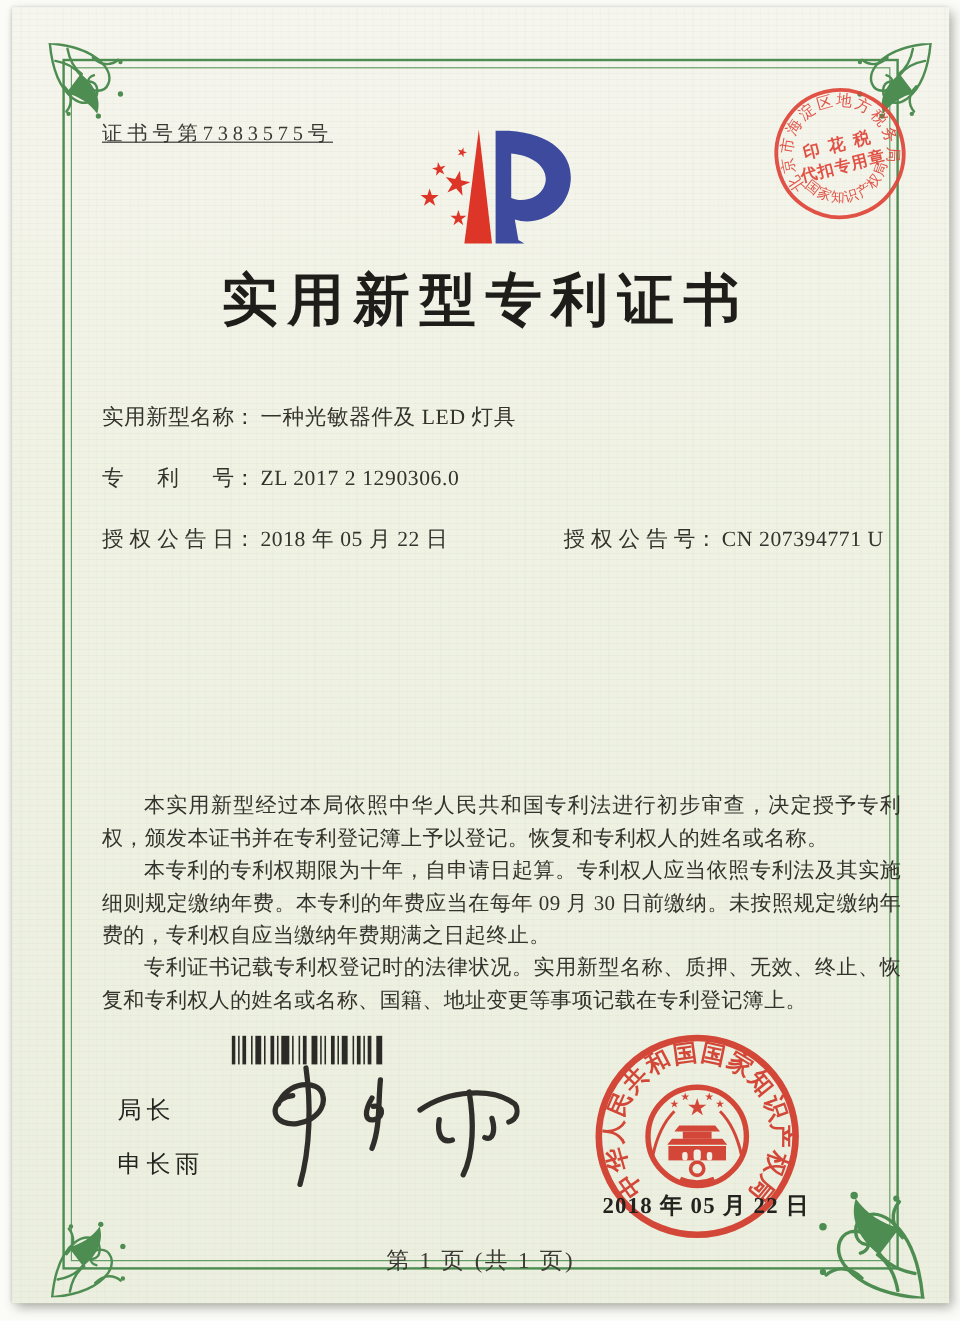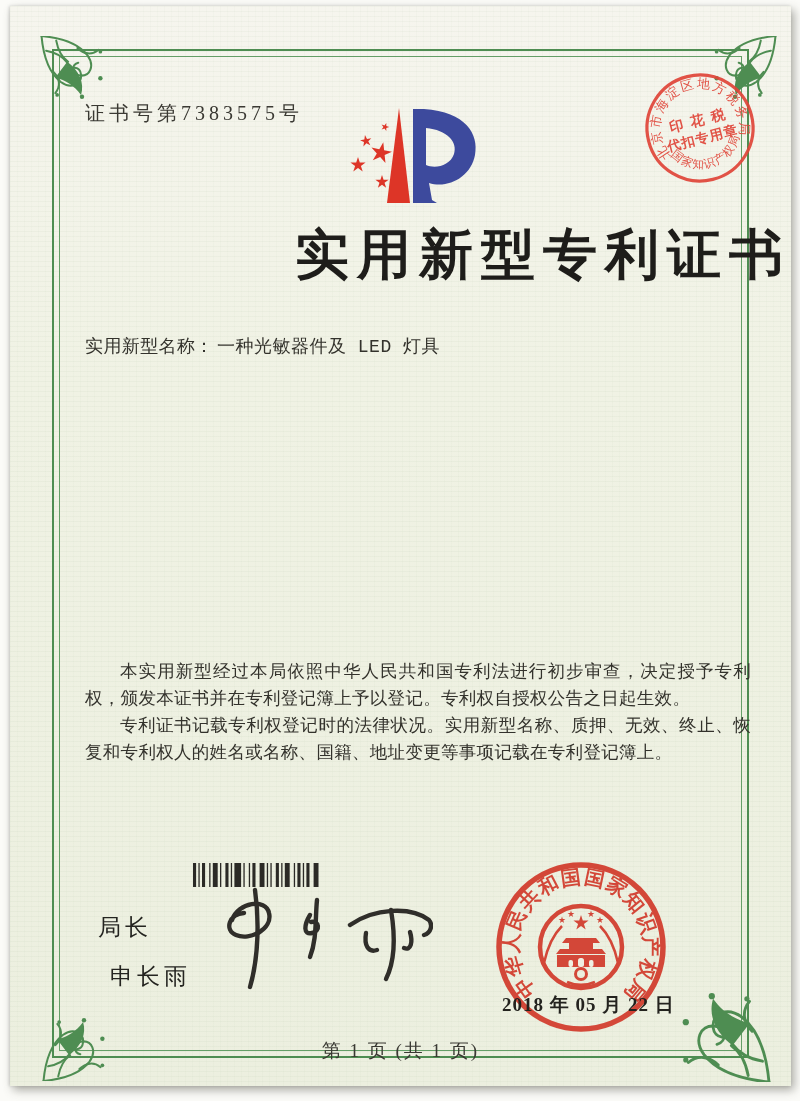--- a/index.html
+++ b/index.html
@@ -24,38 +24,38 @@
   .paper{
     position:absolute;left:10px;top:6px;right:9px;bottom:15px;
     background:
       repeating-linear-gradient(180deg, rgba(145,175,135,.07) 0 1px, rgba(0,0,0,0) 1px 5px),
       repeating-linear-gradient(90deg, rgba(145,175,135,.04) 0 1px, rgba(0,0,0,0) 1px 7px),
       linear-gradient(180deg,#f6f5ee 0%,#f0f2e4 35%,#ecefdf 100%);
     box-shadow:3px 4px 9px rgba(70,70,60,.45), -1px 0 3px rgba(0,0,0,.15);
   }
   .frame-outer{position:absolute;left:42px;top:43px;right:42px;bottom:28px;border:2.5px solid var(--frame-green);}
   .frame-inner{position:absolute;left:49px;top:50px;right:49px;bottom:35px;border:1px solid #649e67;}
-  .cert-no{position:absolute;left:75px;top:94px;font-size:20px;letter-spacing:4px;color:#3a3933;}
+  .cert-no{position:absolute;left:75px;top:94px;font-size:17px;letter-spacing:4px;color:#3a3933;text-decoration:underline;}
   .title{
-    position:absolute;left:0;right:0;top:213px;text-align:right;
-    font-size:54px;font-weight:bold;letter-spacing:8px;padding-left:8px;color:#1e1d1a;
+    position:absolute;left:0;right:0;top:213px;text-align:center;
+    font-size:47px;font-weight:bold;letter-spacing:8px;padding-left:8px;color:#1e1d1a;
   }
   .fields{position:absolute;left:75px;top:330px;width:672px;font-size:18px;color:#33322c;}
-  .frow{margin-bottom:28px;line-height:23px;font-family:Liberation Mono, monospace;}
+  .frow{margin-bottom:28px;line-height:23px;}
   .lbl{display:inline-block;width:110px;text-align:justify;text-align-last:justify;vertical-align:top;}
   .colon{display:inline-block;vertical-align:top;margin-right:4px;}
   .val{display:inline-block;vertical-align:top;letter-spacing:.5px;}
   .val-addr{width:490px;line-height:26px;}
   .frow-addr{margin-bottom:10px;}
   .grant-left{display:inline-block;width:380px;}
   .paras{position:absolute;left:75px;top:652px;width:666px;font-size:17.5px;line-height:27px;text-align:justify;color:#33322c;letter-spacing:.3px;}
   .paras p{text-indent:2em;}
   .barcode{position:absolute;left:183px;top:857px;}
-  .director{position:absolute;left:88px;top:906px;font-family:"Liberation Sans","DejaVu Sans",sans-serif;font-weight:500;font-size:23px;letter-spacing:4px;color:#242420;}
-  .director .name{margin-top:18px;margin-left:12px;}
+  .director{position:absolute;left:88px;top:906px;font-family:"Liberation Sans","DejaVu Sans",sans-serif;font-weight:500;font-size:20px;letter-spacing:4px;color:#242420;}
+  .director .name{margin-top:18px;}
   .autograph{position:absolute;left:188px;top:878px;}
   .big-seal{position:absolute;left:476px;top:846px;}
   .seal-date{position:absolute;left:492px;top:986px;font-size:19px;font-weight:bold;letter-spacing:1px;color:#23221e;z-index:5;}
   .footer{position:absolute;left:0;right:0;top:1032px;text-align:center;font-size:19px;letter-spacing:2px;color:#3a3933;}
   .tax-stamp{position:absolute;left:620px;top:52px;transform:rotate(-14deg);opacity:.92;}
   .fl-use{position:absolute;color:var(--frame-green);}
   .fl-br{left:626px;top:946px;}
   .fl-tl{left:30px;top:30px;transform:scale(-1,-1);}
   .fl-tr{left:672px;top:30px;transform:scaleY(-1);}
   .fl-bl{left:32px;top:983px;transform:scaleX(-1);}
@@ -133,24 +133,35 @@
           M 101 22 C 122 24 133 36 129 48 C 125 60 110 63 101 59 Z"></path>
       </g>
     </svg>
 
     <div class="title">实用新型专利证书</div>
 
     <div class="fields">
       <div class="frow">
         <span class="lbl">实用新型名称</span><span class="colon">：</span><span class="val">一种光敏器件及 LED 灯具</span>
       </div>
+      <div class="frow">
+        <span class="lbl">专利号</span><span class="colon">：</span><span class="val">ZL 2017 2 1290306.0</span>
+      </div>
+      <div class="frow">
+        <span class="grant-left">
+          <span class="lbl">授权公告日</span><span class="colon">：</span><span class="val">2018 年 05 月 22 日</span>
+        </span><span>
+          <span class="lbl">授权公告号</span><span class="colon">：</span><span class="val">CN 207394771 U</span>
+        </span>
+      </div>
     </div>
 
     <div class="paras">
-      <p>本实用新型经过本局依照中华人民共和国专利法进行初步审查，决定授予专利权，颁发本证书并在专利登记簿上予以登记。专利权自授权公告之日起生效。</p>
+      <p>本实用新型经过本局依照中华人民共和国专利法进行初步审查，决定授予专利权，颁发本证书并在专利登记簿上予以登记。恢复和专利权人的姓名或名称。</p>
+      <p>本专利的专利权期限为十年，自申请日起算。专利权人应当依照专利法及其实施细则规定缴纳年费。本专利的年费应当在每年 09 月 30 日前缴纳。未按照规定缴纳年费的，专利权自应当缴纳年费期满之日起终止。</p>
       <p>专利证书记载专利权登记时的法律状况。实用新型名称、质押、无效、终止、恢复和专利权人的姓名或名称、国籍、地址变更等事项记载在专利登记簿上。</p>
     </div>
 
     <svg id="barcode-svg" class="barcode" width="128" height="25" viewBox="0 0 128 25">
         <rect x="0.00" y="0" width="3.10" height="24" fill="#2b2a26"></rect>
         <rect x="5.40" y="0" width="1.30" height="24" fill="#2b2a26"></rect>
         <rect x="9.00" y="0" width="3.10" height="24" fill="#2b2a26"></rect>
         <rect x="16.20" y="0" width="1.30" height="24" fill="#2b2a26"></rect>
         <rect x="19.80" y="0" width="4.90" height="24" fill="#2b2a26"></rect>
         <rect x="27.00" y="0" width="1.30" height="24" fill="#2b2a26"></rect>

